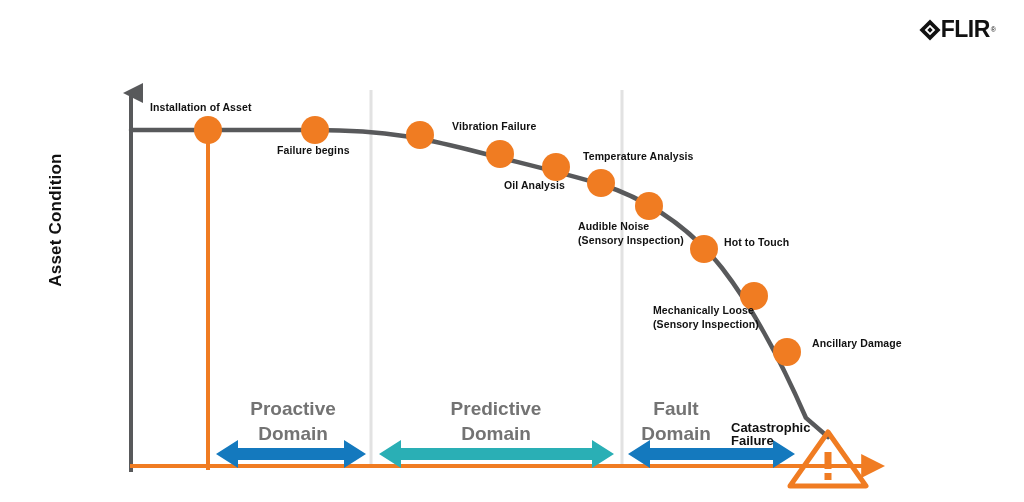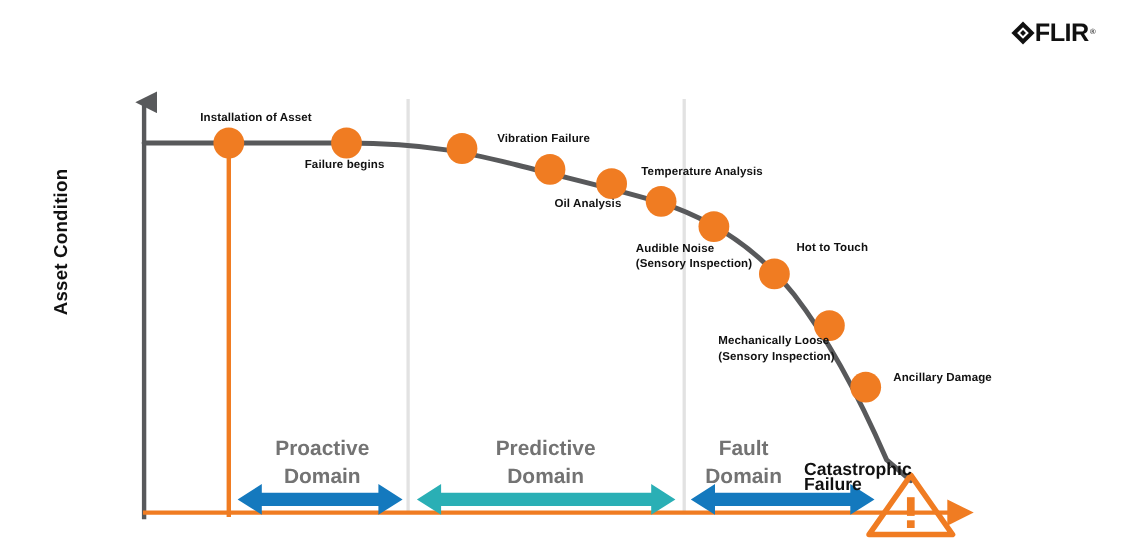--- a/index.html
+++ b/index.html
@@ -20,21 +20,21 @@
   .ylabel{position:absolute;left:-34px;top:210px;width:180px;text-align:center;
           transform:rotate(-90deg);transform-origin:center center;
           font-size:17px;font-weight:bold;color:#111;letter-spacing:.2px;}
 
   .lbl{position:absolute;font-size:10.5px;font-weight:bold;color:#111;
        line-height:13.5px;white-space:pre-line;letter-spacing:.1px;}
 
   .domain{position:absolute;font-size:19px;font-weight:bold;color:#737373;
           text-align:center;line-height:25px;white-space:pre-line;}
 
-  .cf{position:absolute;font-size:16px;font-weight:bold;color:#111;
+  .cf{position:absolute;font-size:13px;font-weight:bold;color:#111;
       line-height:13px;white-space:pre-line;}
 </style>
 </head>
 <body>
 
 <div class="stage">
 
 
   <div class="flir">
     <svg class="flir-mark" viewBox="0 0 24 24">
@@ -100,28 +100,28 @@
       <polygon points="628,454 650,440 650,448 773,448 773,440 795,454 773,468 773,460 650,460 650,468" fill="#1479BE"></polygon>
     </g>
 
     <g>
       <path d="M828,432 L866,486 L790,486 Z" fill="none" stroke="#F07C22" stroke-width="5" stroke-linejoin="round"></path>
       <rect x="824.5" y="452" width="7" height="17" fill="#F07C22"></rect>
       <rect x="824.5" y="473" width="7" height="7" fill="#F07C22"></rect>
     </g>
   </svg>
 
-  <div class="lbl" style="left:150px;top:101px;margin-left:32px;">Installation of Asset</div>
+  <div class="lbl" style="left:150px;top:101px;">Installation of Asset</div>
   <div class="lbl" style="left:277px;top:144px;">Failure begins</div>
   <div class="lbl" style="left:452px;top:120px;">Vibration Failure</div>
   <div class="lbl" style="left:504px;top:179px;">Oil Analysis</div>
   <div class="lbl" style="left:583px;top:150px;">Temperature Analysis</div>
   <div class="lbl" style="left:578px;top:220px;">Audible Noise
 (Sensory Inspection)</div>
-  <div class="lbl" style="left:724px;top:219px;">Hot to Touch</div>
+  <div class="lbl" style="left:724px;top:236px;">Hot to Touch</div>
   <div class="lbl" style="left:653px;top:304px;">Mechanically Loose
 (Sensory Inspection)</div>
   <div class="lbl" style="left:812px;top:337px;">Ancillary Damage</div>
 
   <div class="domain" style="left:213px;top:396px;width:160px;">Proactive
 Domain</div>
   <div class="domain" style="left:416px;top:396px;width:160px;">Predictive
 Domain</div>
   <div class="domain" style="left:616px;top:396px;width:120px;">Fault
 Domain</div>

